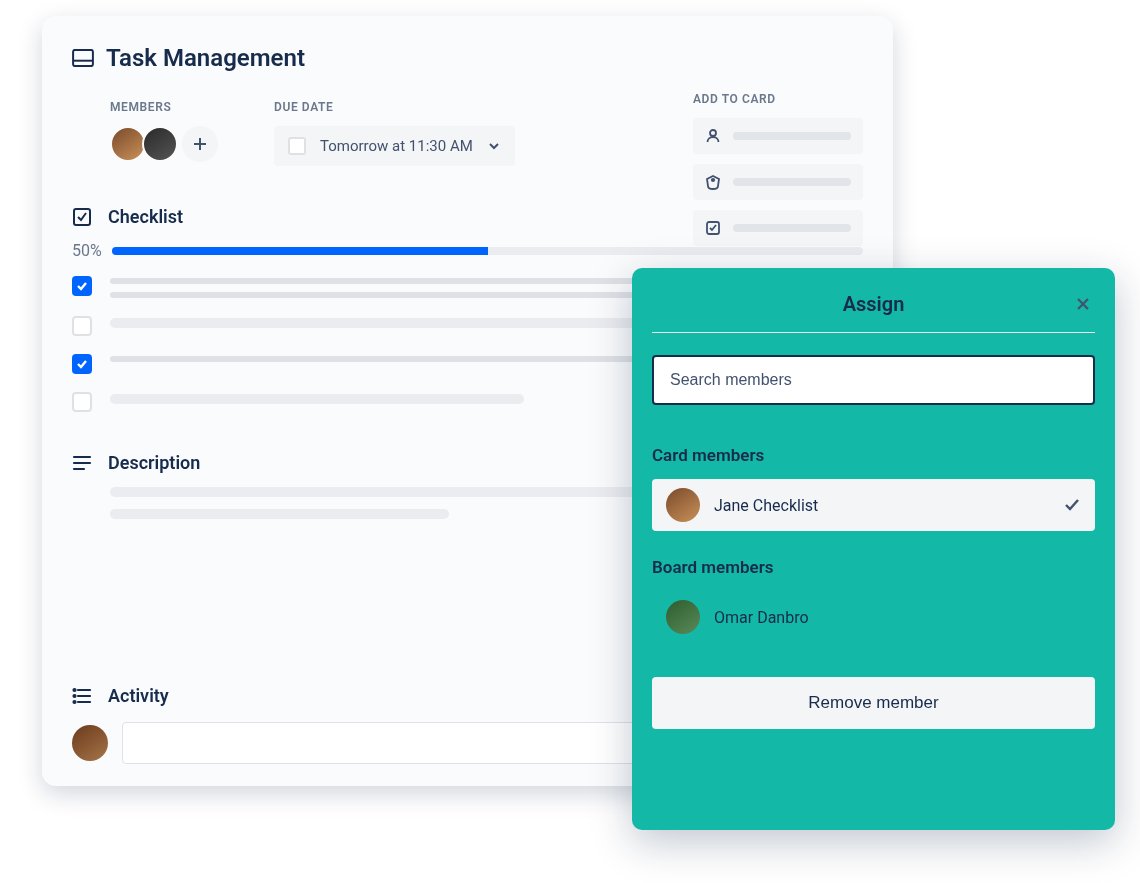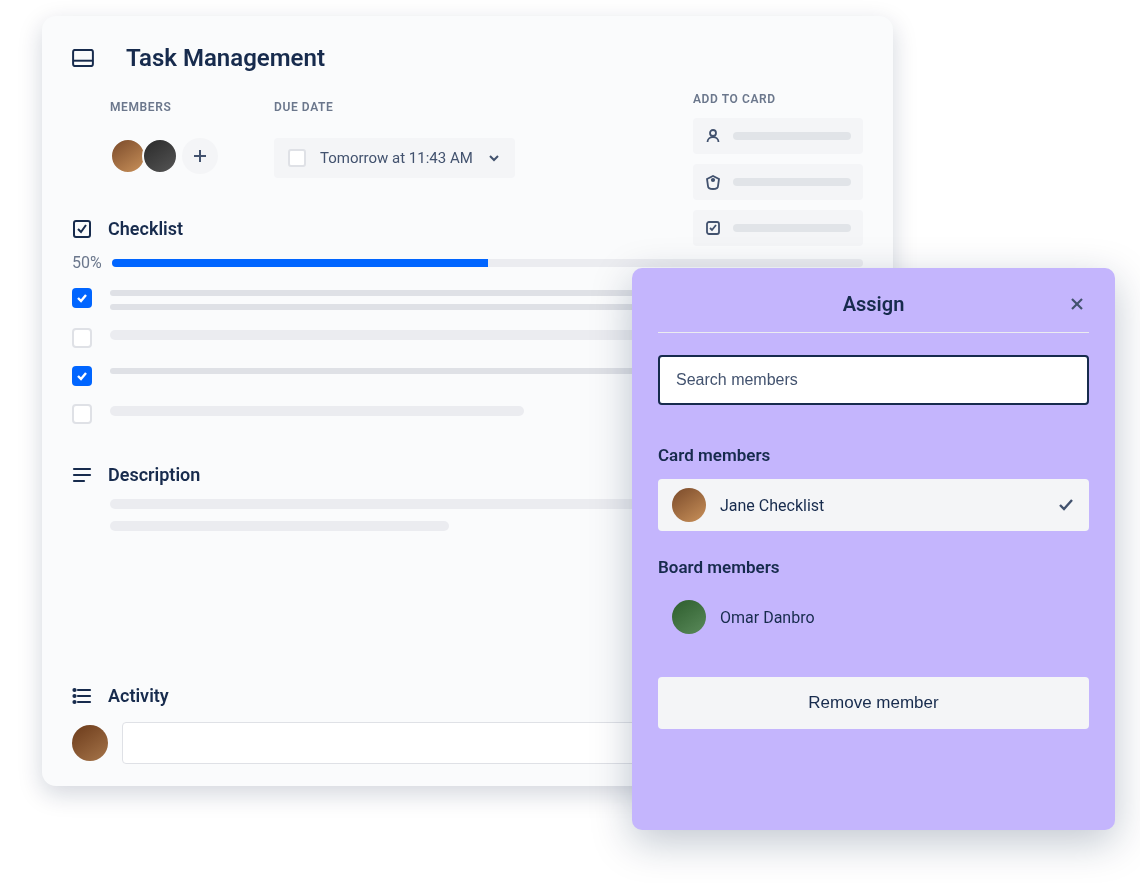--- a/index.html
+++ b/index.html
@@ -15,25 +15,25 @@
     position: absolute;
     left: 42px;
     top: 16px;
     width: 851px;
     height: 770px;
     background: #FAFBFC;
     border-radius: 14px;
     box-shadow: 0 8px 24px rgba(9,30,66,0.18);
     padding: 28px 30px;
   }
-  .title-row { display: flex; align-items: center; gap: 32px; margin-bottom: 28px; }
+  .title-row { display: flex; align-items: center; gap: 12px; margin-bottom: 28px; }
   .title-icon { width: 22px; height: 18px; color: #172B4D; }
   .card-title { font-size: 24px; font-weight: 600; color: #172B4D; }
   .meta-row { display: flex; gap: 56px; padding-left: 38px; }
-  .meta-col { display: flex; flex-direction: column; gap: 24px; }
+  .meta-col { display: flex; flex-direction: column; gap: 12px; }
   .label { font-size: 12px; letter-spacing: 0.6px; color: #6B778C; font-weight: 600; text-transform: uppercase; }
   .members { display: flex; align-items: center; gap: 2px; }
   .avatar {
     width: 36px; height: 36px; border-radius: 50%;
     border: 2px solid #FAFBFC; margin-left: -6px;
     display: flex; align-items: center; justify-content: center;
     font-size: 11px; font-weight: 600; color: #fff;
   }
   .avatar:first-child { margin-left: 0; }
   .av1 { background: linear-gradient(145deg,#7a4a2a,#c9915a); }
@@ -93,24 +93,24 @@
     flex: 1; height: 42px; background: #fff;
     border: 1px solid #DFE1E6; border-radius: 4px;
   }
   
   .assign-pop {
     position: absolute;
     left: 632px;
     top: 268px;
     width: 483px;
     height: 562px;
-    background: #c4b5fd;
+    background: #14b8a6;
     border-radius: 10px;
     box-shadow: 0 12px 40px rgba(9,30,66,0.25);
-    padding: 24px 26px;
+    padding: 24px 20px;
   }
   .assign-header {
     position: relative; text-align: center;
     padding-bottom: 16px; border-bottom: 1px solid #EBECF0;
     margin-bottom: 22px;
   }
   .assign-title { font-size: 20px; font-weight: 600; color: #172B4D; }
   .close-btn {
     position: absolute; right: 0; top: 0;
     background: none; border: none; cursor: pointer;
@@ -174,21 +174,21 @@
               <line x1="2" y1="8" x2="14" y2="8"></line>
             </svg>
         </button>
       </div>
     </div>
 
     <div class="meta-col">
       <span class="label">DUE DATE</span>
       <div class="due-pill">
         <span class="due-checkbox"></span>
-        <span class="due-text">Tomorrow at 11:43 AM</span>
+        <span class="due-text">Tomorrow at 11:30 AM</span>
         <span class="chev">
           <svg width="14" height="14" viewBox="0 0 14 14" fill="none" stroke="currentColor" stroke-width="2">
               <polyline points="3,5 7,9 11,5"></polyline>
             </svg>
         </span>
       </div>
     </div>
   </div>
 
   <div class="add-to-card">

